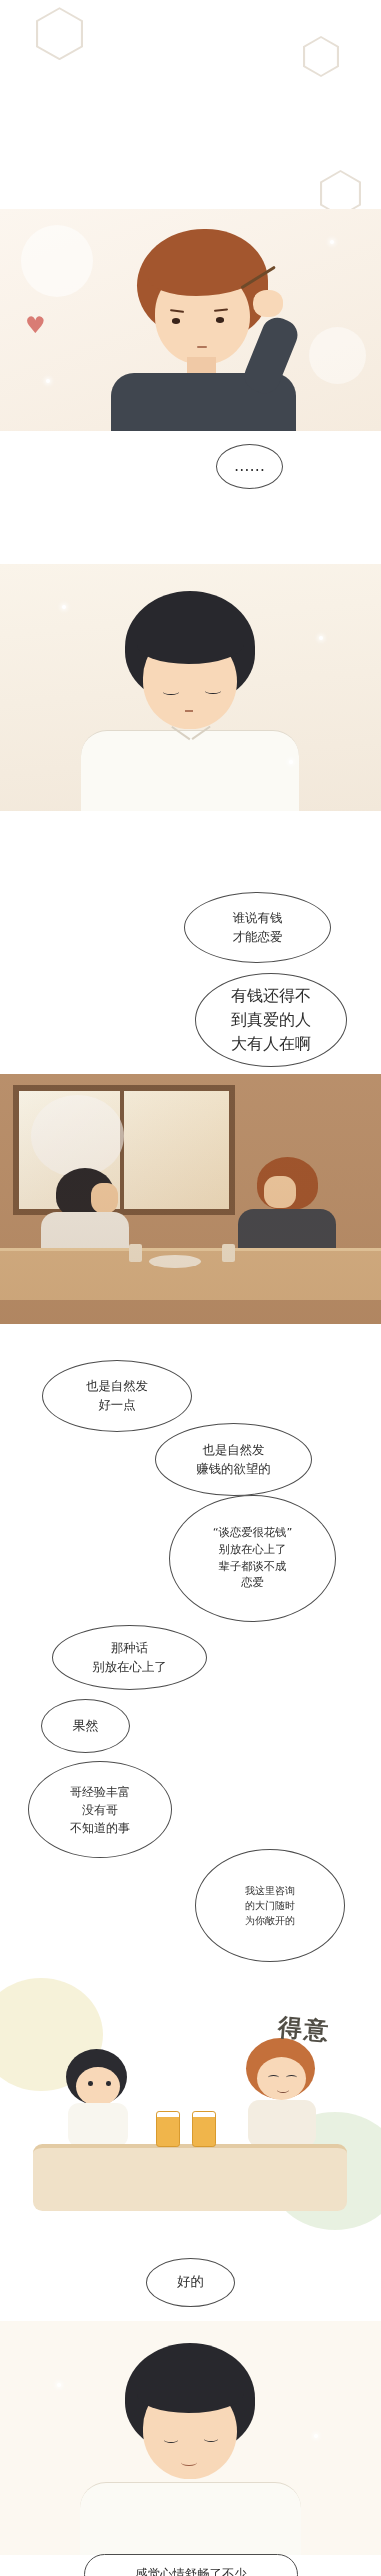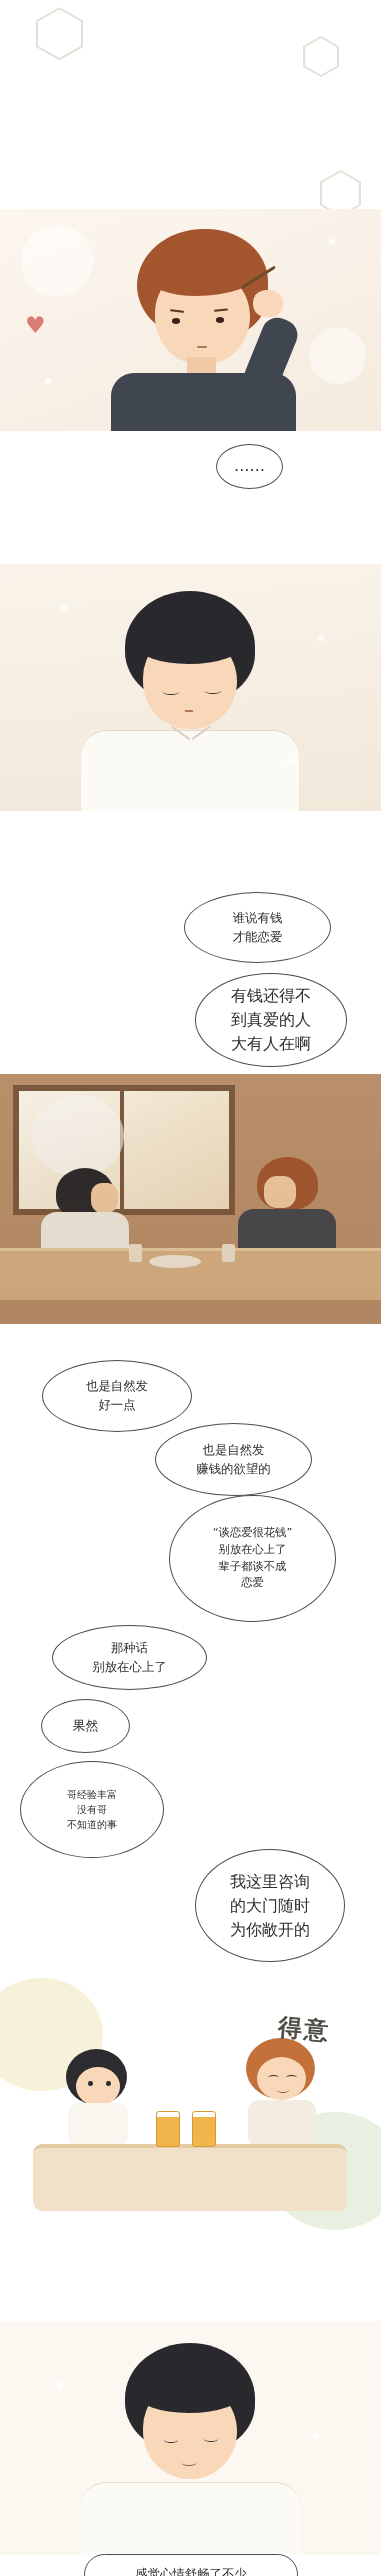--- a/index.html
+++ b/index.html
@@ -27,22 +27,22 @@
   .b2{left:216px;top:444px;width:67px;height:45px;font-size:15.5px}
   .b3{left:205px;top:501px;width:105px;height:54px;font-size:14px}
   .b4{left:61px;top:828px;width:167px;height:73px;font-size:12.4px}
   .b5{left:184px;top:892px;width:147px;height:71px;font-size:12.4px}
   .b6{left:195px;top:973px;width:152px;height:94px;font-size:16px}
   .b7{left:42px;top:1360px;width:150px;height:72px;font-size:12.4px}
   .b8{left:155px;top:1423px;width:157px;height:73px;font-size:12.4px}
   .b9{left:169px;top:1495px;width:167px;height:127px;font-size:11.3px}
   .b10{left:52px;top:1625px;width:155px;height:65px;font-size:12.4px}
   .b11{left:41px;top:1699px;width:89px;height:54px;font-size:13px}
-  .b12{left:20px;top:1761px;width:144px;height:97px;font-size:10px}
-  .b13{left:195px;top:1849px;width:150px;height:113px;font-size:16px}
+  .b12{left:28px;top:1761px;width:144px;height:97px;font-size:12px}
+  .b13{left:195px;top:1849px;width:150px;height:113px;font-size:10px}
   .b14{left:146px;top:2258px;width:89px;height:49px;font-size:13.4px}
   .b15{left:84px;top:2554px;width:214px;height:41px;font-size:12.4px}
 
   
   .p1{top:209px;height:222px;background:linear-gradient(160deg,#fcf6ef,#f5ebde)}
   .p1-bokeh1{left:20.6px;top:15.5px;width:72px;height:72px;border-radius:50%;background:rgba(255,255,255,.55)}
   .p1-bokeh2{left:309px;top:118px;width:57px;height:57px;border-radius:50%;background:rgba(255,255,255,.45)}
   .p1-hair{left:137px;top:19.6px;width:131px;height:111px;background:#a3562e;border-radius:52% 48% 42% 50%}
   .p1-face{left:155px;top:58px;width:95px;height:98px;background:#f8d8b8;border-radius:48% 52% 50% 50%}
   .p1-bangs{left:148px;top:47px;width:108px;height:40px;background:#a3562e;border-radius:0 0 55% 45%}
@@ -238,20 +238,23 @@
     <div class="abs p4-rface"></div>
     <div class="abs p4-reye-l"></div>
     <div class="abs p4-reye-r"></div>
     <div class="abs p4-rmouth"></div>
     <div class="abs p4-rbody"></div>
     <div class="abs p4-table"></div>
     <div class="abs p4-glass1"></div>
     <div class="abs p4-glass2"></div>
   </div>
 
+  <div class="bubble b14">
+      <span>好的</span>
+    </div>
 
   <div class="panel p5">
     <div class="abs p5-hair"></div>
     <div class="abs p5-face"></div>
     <div class="abs p5-bangs"></div>
     <div class="abs p5-eye-l"></div>
     <div class="abs p5-eye-r"></div>
     <div class="abs p5-smile"></div>
     <div class="abs p5-shirt"></div>
     <div class="spark" style="left:57px;top:62px"></div>

